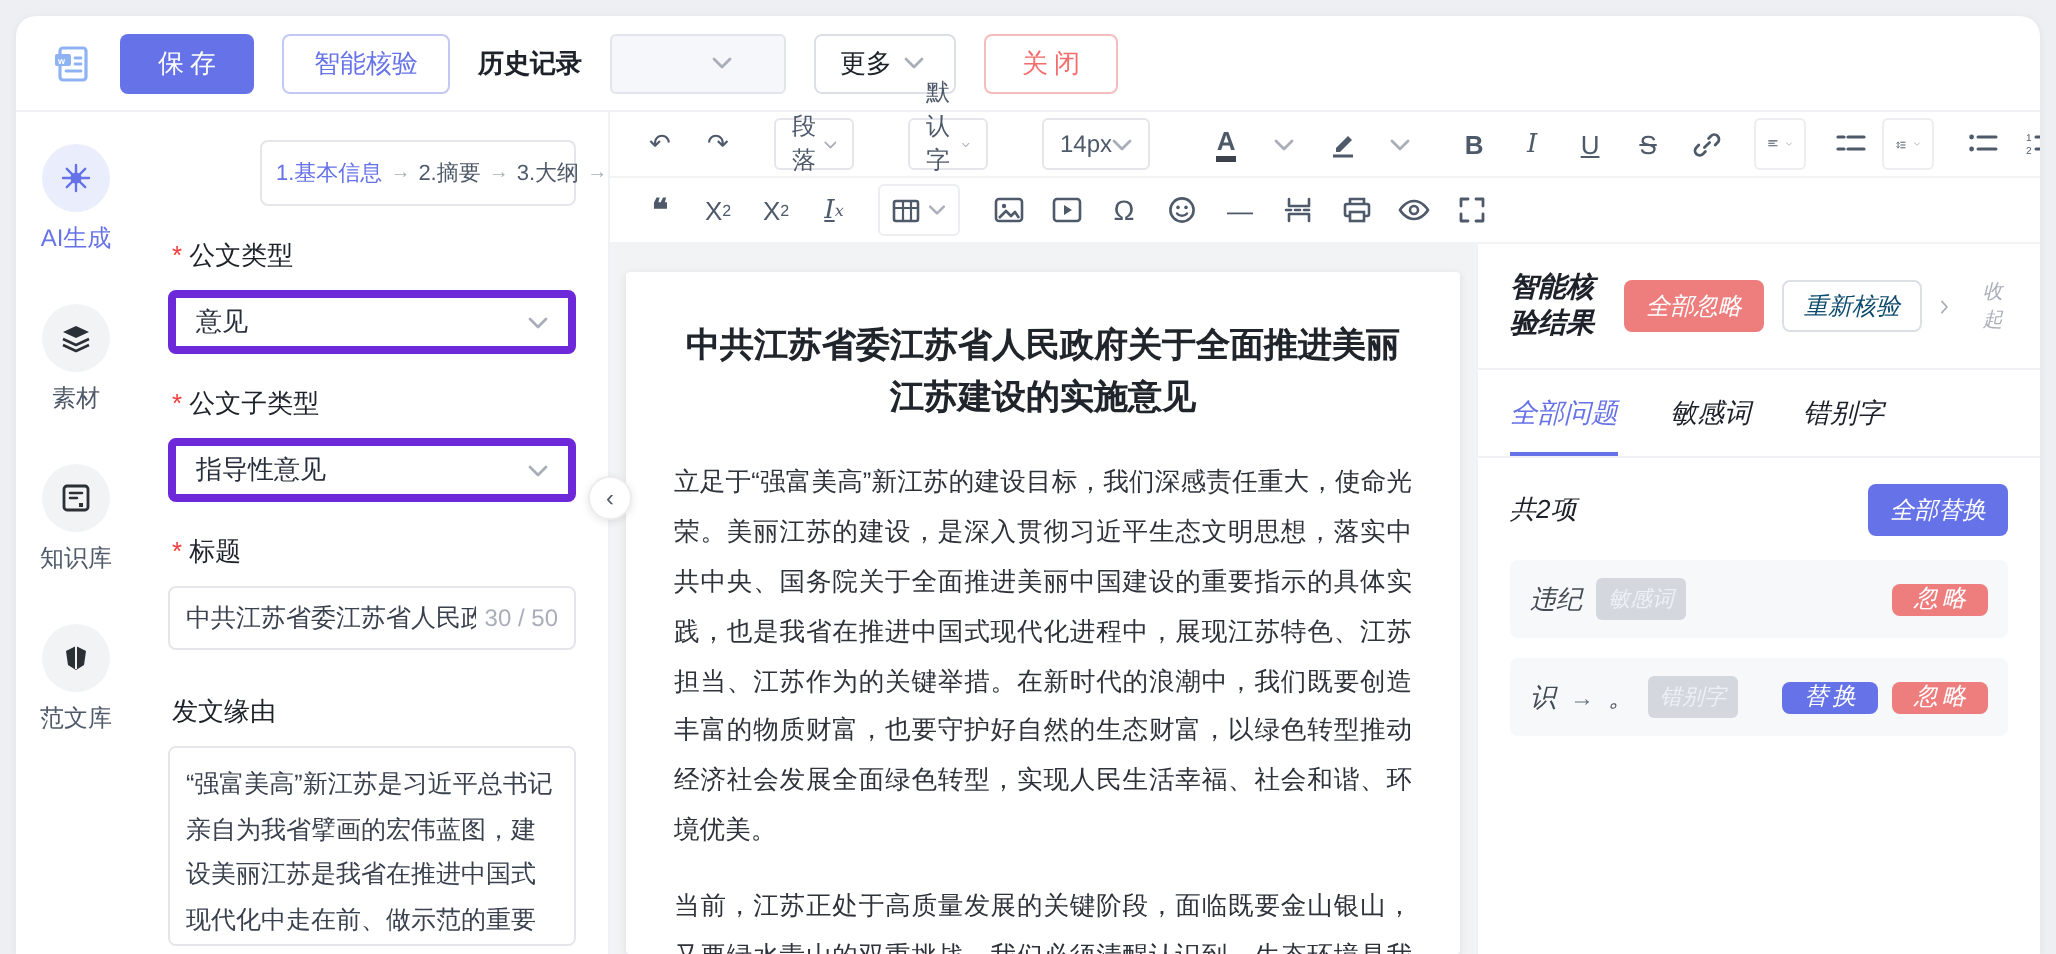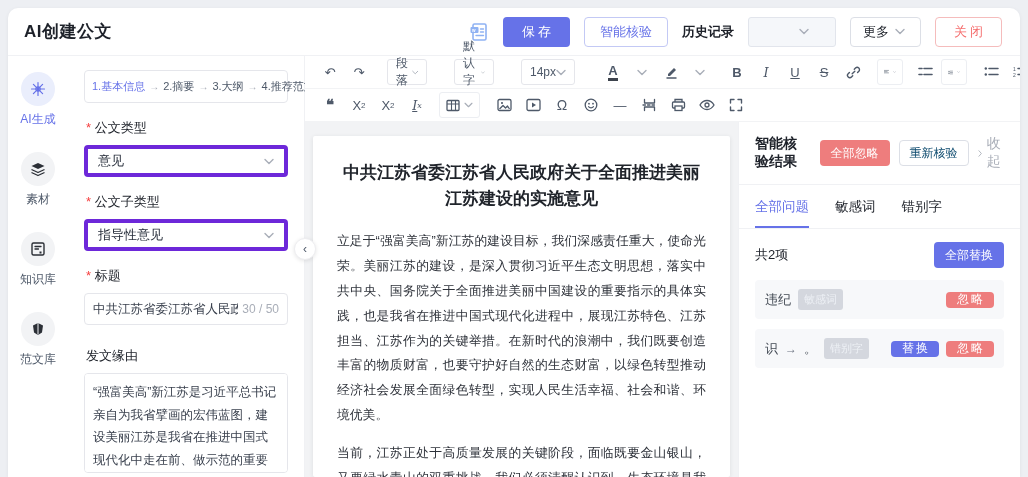--- a/index.html
+++ b/index.html
@@ -38,21 +38,21 @@
   .rail-item { display:flex; flex-direction:column; align-items:center; gap:5px; cursor:pointer;justify-content:space-between; }
   .rail-circ { width:34px; height:34px; border-radius:50%; background:#f2f3f5;
                display:flex; align-items:center; justify-content:center; color:#2b2f36; }
   .rail-label { font-size:12px; color:#4e5969; }
   .rail-item.active .rail-circ { background:#eaeefc; color:#6672e8; }
   .rail-item.active .rail-label { color:#6672e8; }
 
   
   .formp { width:237px; flex:0 0 237px; border-right:1px solid #f0f1f4; padding:14px 16px 0; }
   .steps { border:1px solid #e5e6eb; border-radius:4px; padding:8px 7px; font-size:11px;
-           display:flex; align-items:center; gap:4px; white-space:nowrap; color:#4e5969; }
+           display:flex; align-items:center; gap:4px; white-space:nowrap; color:#4e5969;margin-left:46px; }
   .steps .cur { color:#6672e8; }
   .steps .arr { color:#a9aeb8; font-size:10px; }
   .flabel { margin:16px 2px 8px; font-size:13px; color:#1d2129; }
   .req::before { content:"* "; color:#f53f3f; }
   .fselect { height:32px; border:4px solid #6d28d9; border-radius:4px; display:flex;
              align-items:center; justify-content:space-between; padding:0 10px;
              font-size:13px; color:#272e3b; cursor:pointer; background:#fff; }
   .finput { height:32px; border:1px solid #e5e6eb; border-radius:4px; display:flex;
             align-items:center; padding:0 8px; gap:4px; background:#fff; }
   .finput input { flex:1; min-width:0; border:0; outline:0; font-size:12.5px; color:#3a414e;
@@ -90,30 +90,30 @@
   .canvas { flex:1; min-width:0; background:#f2f3f5; padding:14px 8px 0; overflow:hidden; }
   .page { background:#fff; border-radius:2px; box-shadow:0 1px 4px rgba(31,35,41,.10);
           padding:24px 24px; height:100%; cursor:text; }
   .doc-title { font-size:17px; font-weight:700; text-align:center; line-height:1.55;
                color:#20242b; margin-bottom:16px; }
   .doc-p { font-size:12.8px; line-height:1.95; text-align:justify; color:#2e323a;
            margin-bottom:13px; }
 
   
   .review { width:282px; flex:0 0 282px; background:#fff; border-left:1px solid #f0f1f4;
-            padding:13px 16px 0; overflow:hidden; }
+            padding:13px 16px 0; overflow:hidden;font-style:italic; }
   .rv-head { display:flex; align-items:center; gap:9px; }
   .rv-title { font-size:14px; font-weight:700; }
   .chip { height:26px; padding:0 10px; border-radius:4px; font-size:12px; display:inline-flex;
           align-items:center; cursor:pointer; border:1px solid transparent; white-space:nowrap; }
   .chip.danger { background:#ee7d7d; color:#fff; }
   .chip.outline { border-color:#dcdfe6; color:#0c4a6e; background:#fff; }
   .chip.primary { background:#6672e8; color:#fff; }
-  .rv-collapse { margin-left:auto; display:flex; align-items:center; gap:5px; color:#a9aeb8;
-                 font-size:14px; cursor:pointer; }
+  .rv-collapse { margin-left:auto; display:flex; align-items:center; gap:17px; color:#a9aeb8;
+                 font-size:10px; cursor:pointer; }
   .rv-divider { border-bottom:1px solid #f0f1f4; margin:13px -16px 0; }
   .rv-tabs { display:flex; gap:26px; margin:0 -16px; padding:0 16px;
              border-bottom:1px solid #f0f1f4; }
   .rv-tab { padding:13px 0 10px; font-size:13.5px; color:#1d2129; cursor:pointer;
             border-bottom:2px solid transparent; }
   .rv-tab.active { color:#6672e8; border-bottom-color:#6672e8; }
   .rv-countrow { display:flex; align-items:center; justify-content:space-between; margin:13px 0 12px; }
   .rv-count { font-size:13px; color:#1d2129; }
   .rv-item { background:#f7f8fa; border-radius:4px; padding:9px 10px; display:flex;
              align-items:center; gap:7px; margin-bottom:10px; }
@@ -131,21 +131,20 @@
   <defs>
     <g id="chev">
         <path d="M1 1.5l4 4 4-4" fill="none" stroke="#a9aeb8" stroke-width="1.4" stroke-linecap="round" stroke-linejoin="round"></path>
       </g>
   </defs>
 </svg>
 
 <div class="app">
 
   <header class="hd">
-    <div class="hd-title">AI创建公文</div>
     <div class="hd-actions">
       <span class="docicon">
         <svg width="22" height="22" viewBox="0 0 22 22">
             <rect x="6" y="3" width="13" height="16" rx="1.5" fill="none" stroke="currentColor" stroke-width="1.6"></rect>
             <rect x="3.5" y="6" width="8" height="6" rx="1" fill="currentColor"></rect>
             <text x="5" y="11" font-size="4.5" fill="#fff" font-weight="bold">w</text>
             <path d="M13.5 8h3M13.5 11h3M9 14.5h7.5" stroke="currentColor" stroke-width="1.4" stroke-linecap="round"></path>
           </svg>
       </span>
       <button class="btn primary sp2">保存</button>

